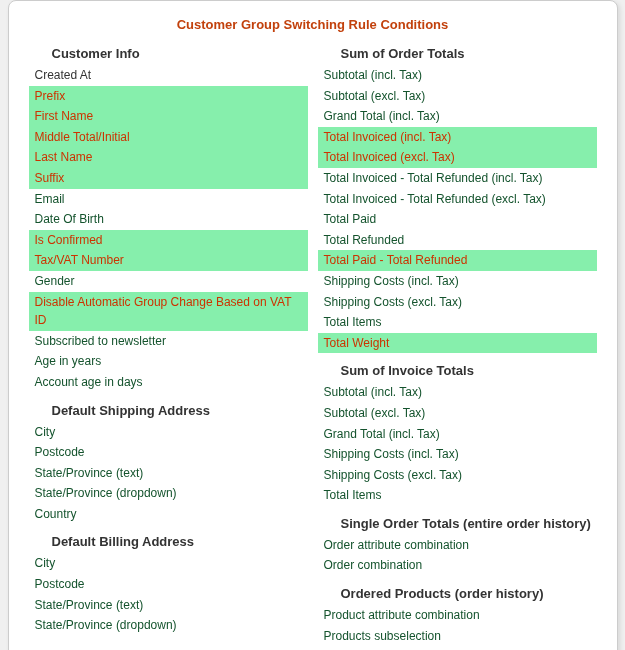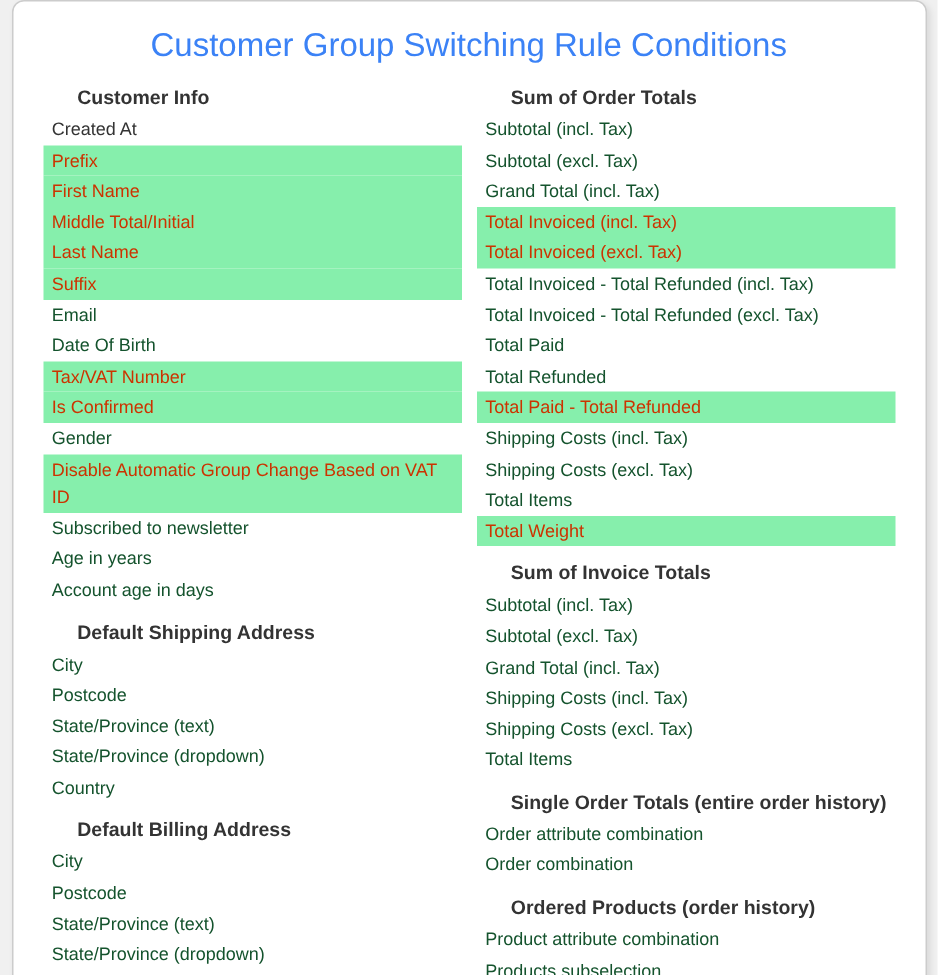--- a/index.html
+++ b/index.html
@@ -16,24 +16,24 @@
     .card {
       background: #fff;
       border: 1px solid #ccc;
       border-radius: 8px;
       padding: 16px 20px 20px 20px;
       width: 610px;
       box-shadow: 2px 2px 5px rgba(0,0,0,0.1);
     }
     .page-title {
       text-align: center;
-      font-size: 22px;
-      font-weight: normal;
+      font-size: 13px;
+      font-weight: bold;
       margin-bottom: 14px;
-      color: #3b82f6;
+      color: #c2410c;
     }
     .columns {
       display: flex;
       gap: 10px;
       align-items: flex-start;
     }
     .col-left {
       flex: 1;
       min-width: 0;
     }
@@ -81,22 +81,22 @@
     <div class="col-left">
         <div class="section-title">Customer Info</div>
         <span class="item black">Created At</span>
         <span class="item highlight">Prefix</span>
         <span class="item highlight">First Name</span>
         <span class="item highlight">Middle Total/Initial</span>
         <span class="item highlight">Last Name</span>
         <span class="item highlight">Suffix</span>
         <span class="item normal">Email</span>
         <span class="item normal">Date Of Birth</span>
+        <span class="item highlight">Is Confirmed</span>
         <span class="item highlight">Tax/VAT Number</span>
-        <span class="item highlight">Is Confirmed</span>
         <span class="item normal">Gender</span>
         <span class="item highlight">Disable Automatic Group Change Based on VAT ID</span>
         <span class="item normal">Subscribed to newsletter</span>
         <span class="item normal">Age in years</span>
         <span class="item normal">Account age in days</span>
         <div class="section-title">Default Shipping Address</div>
         <span class="item normal">City</span>
         <span class="item normal">Postcode</span>
         <span class="item normal">State/Province (text)</span>
         <span class="item normal">State/Province (dropdown)</span>

